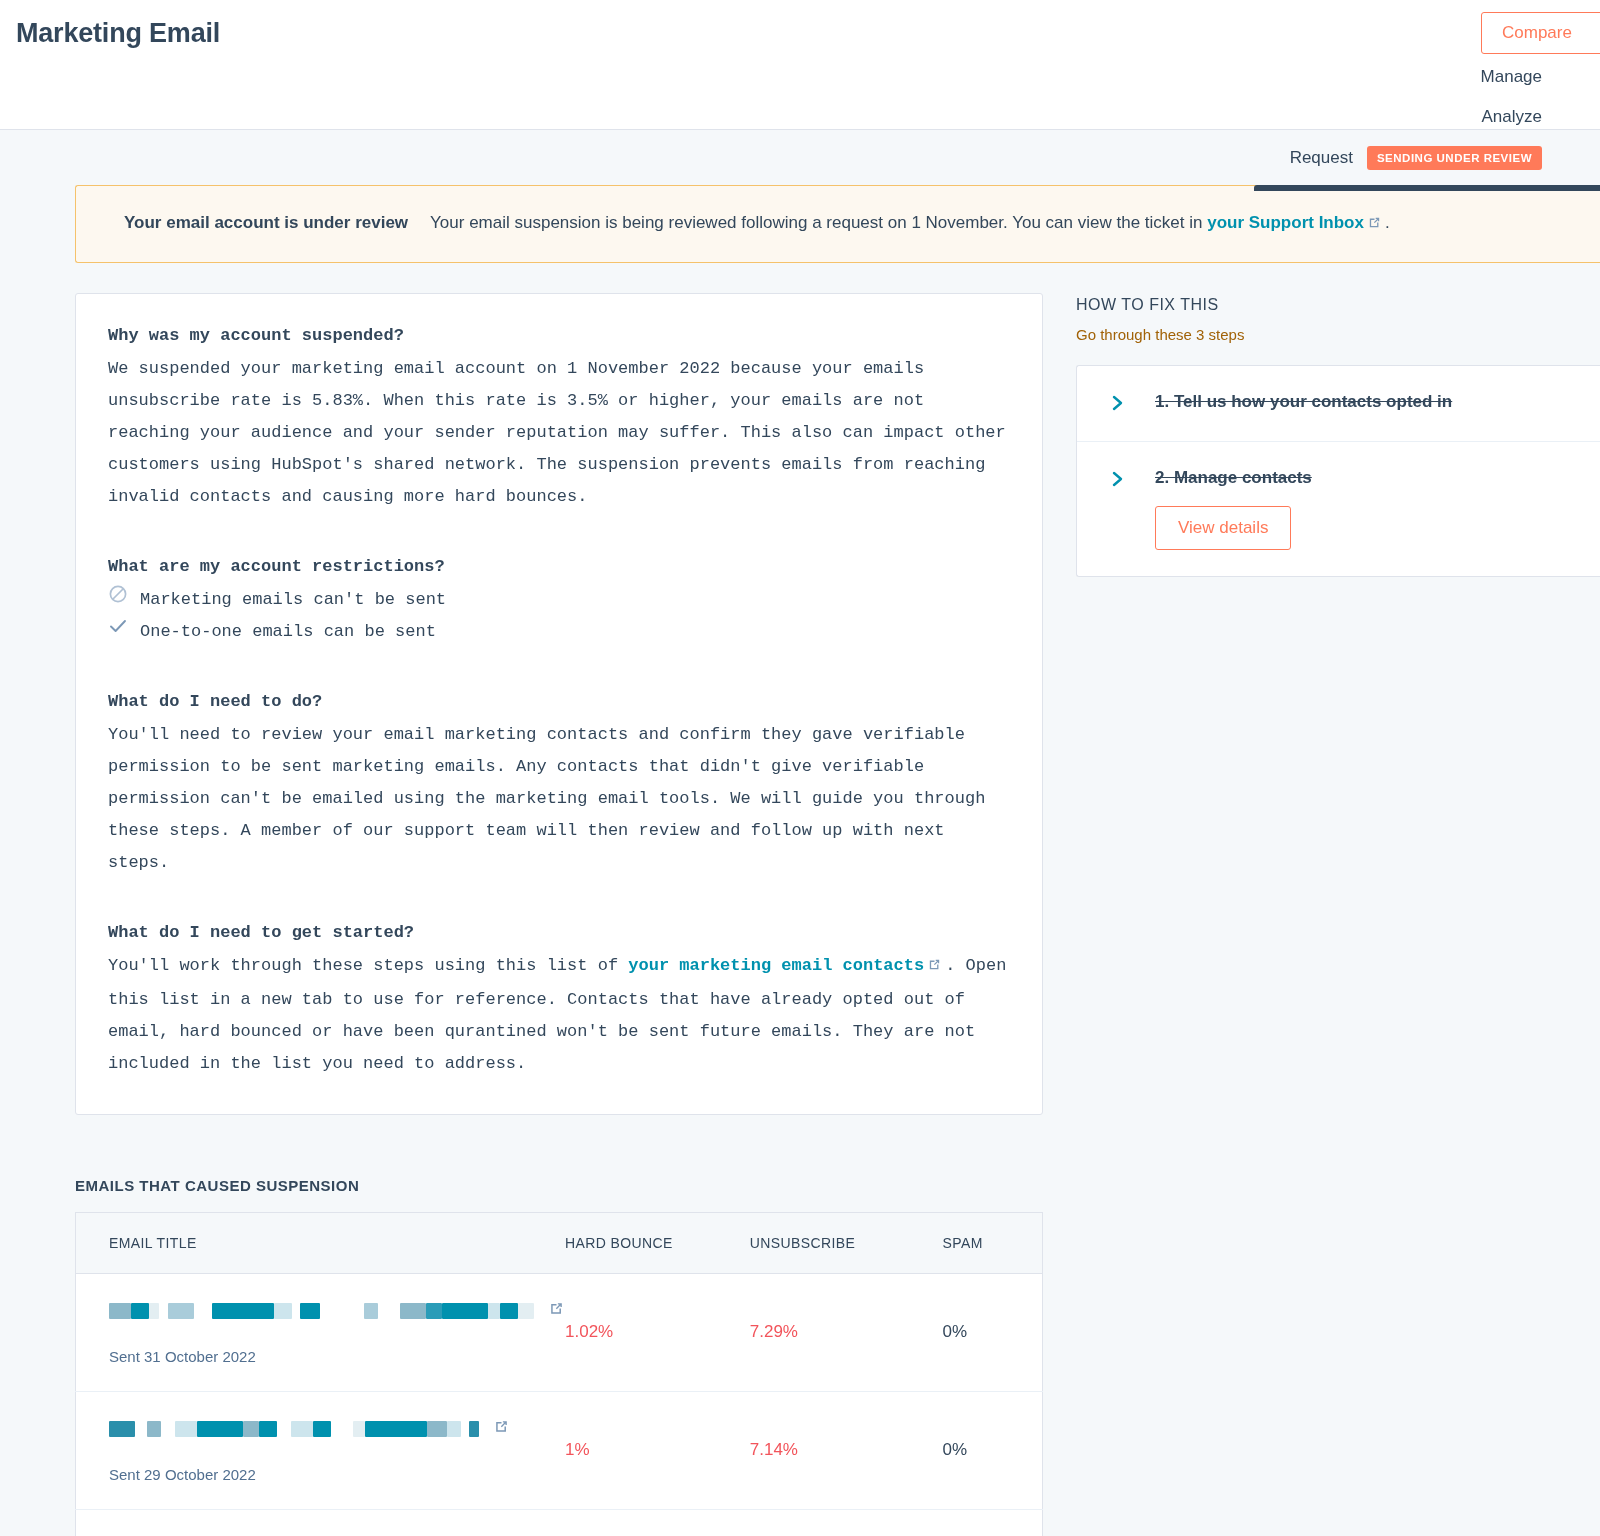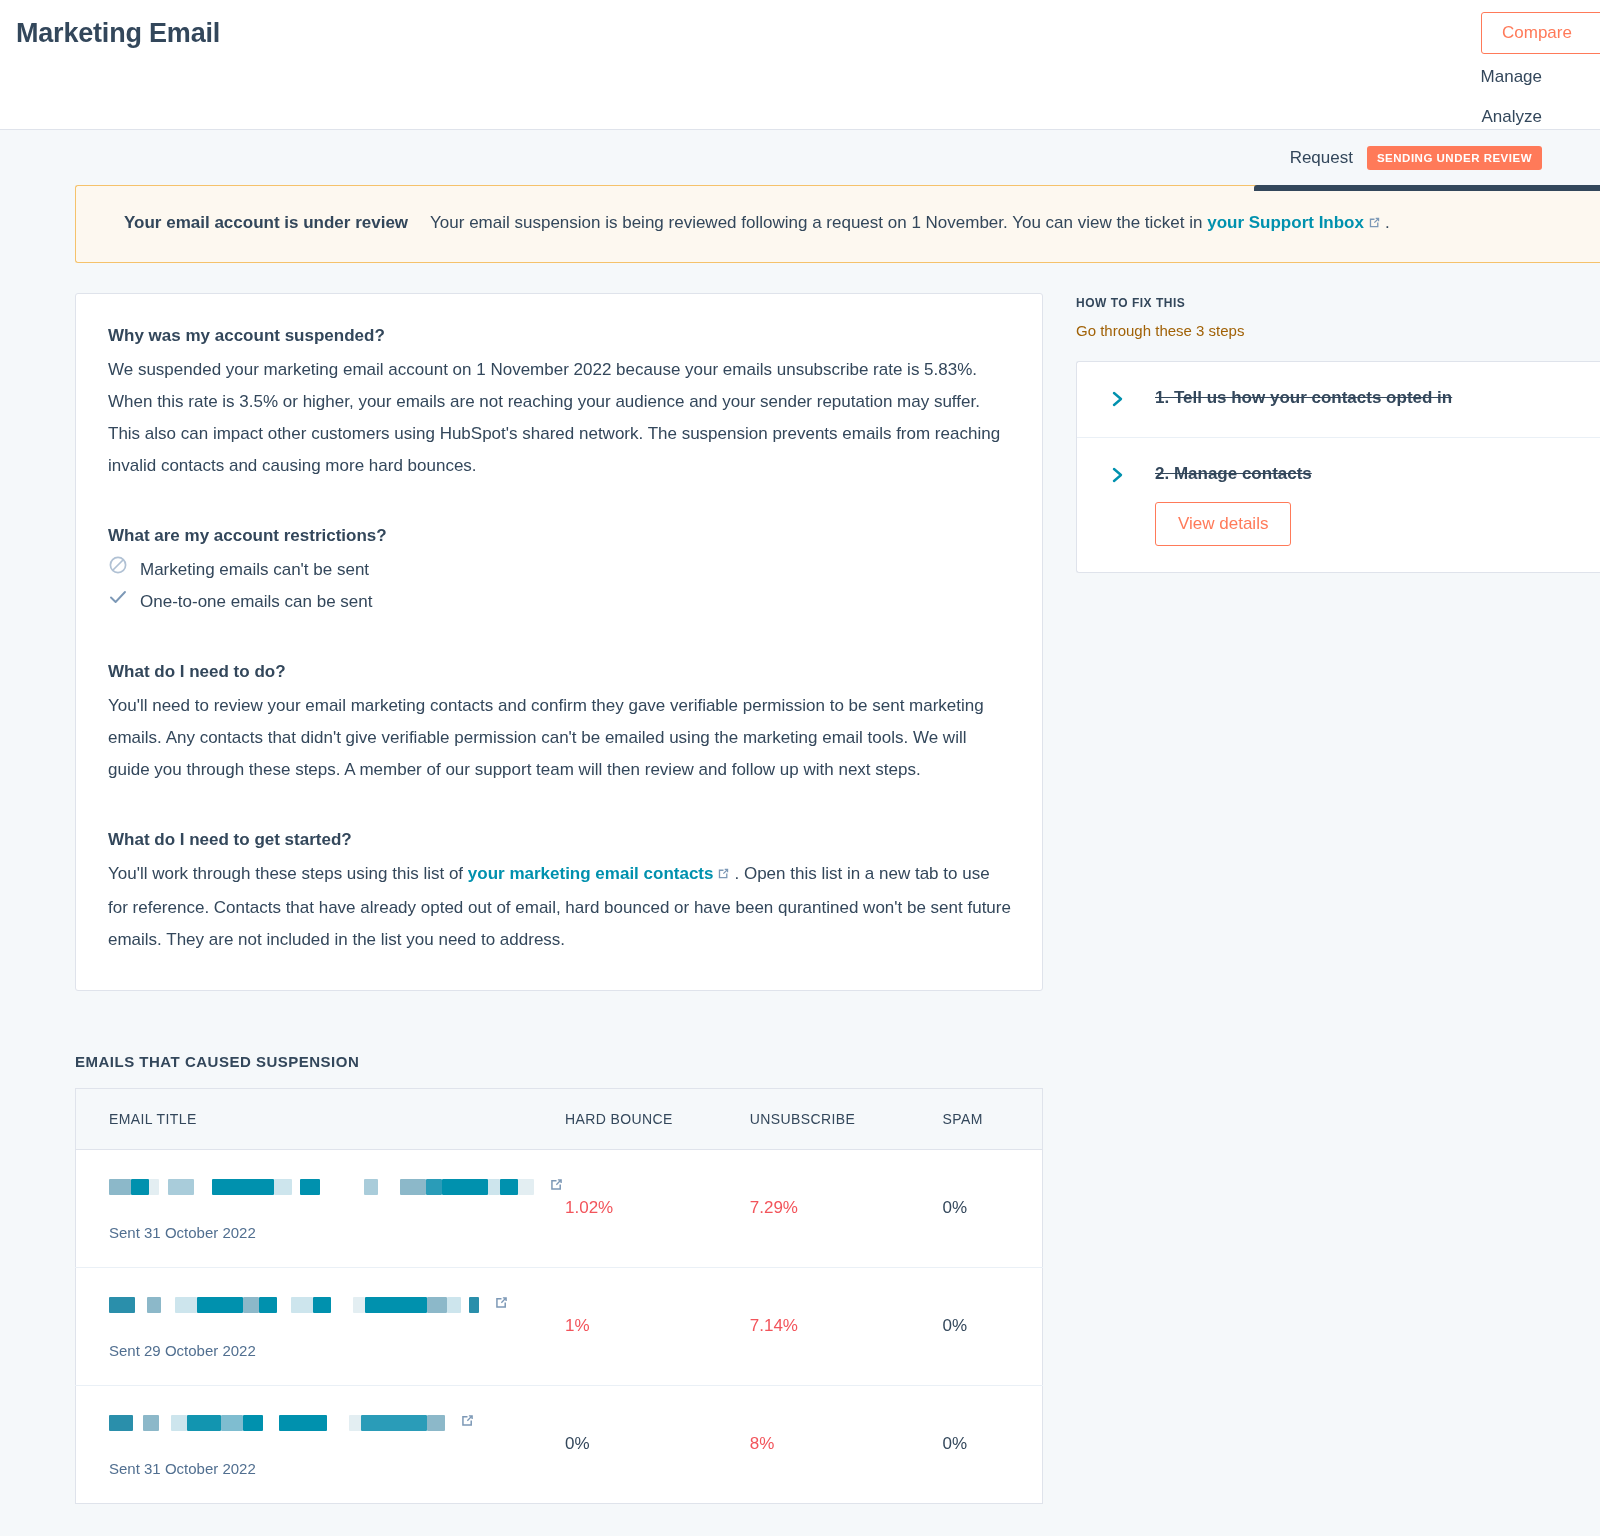--- a/index.html
+++ b/index.html
@@ -107,42 +107,43 @@
     padding:30px 0 0 75px;
     gap:33px;
   }
   .card {
     background:#fff;
     border:1px solid #dfe3eb;
     border-radius:3px;
     width:968px;
     padding:32px 30px 34px 32px;
     flex:0 0 auto;
+    font-family:Liberation Mono, monospace;
   }
   .sec-h {
     font-size:17px;
     font-weight:bold;
     color:#33475b;
     margin:0 0 8px 0;
   }
   .sec-h.sp { margin-top:44px; }
   .para {
     font-size:17px;
     line-height:32px;
     color:#33475b;
     margin:0;
   }
   .restrict { display:flex; align-items:center; gap:12px; font-size:17px; line-height:32px; color:#33475b;}
   .restrict svg { flex:0 0 auto; }
 
   
   .rail { flex:1 1 auto; min-width:0; padding-top:3px; }
   .rail-title {
-    font-size:12px;
-    font-weight:bold;
+    font-size:16px;
+    font-weight:normal;
     letter-spacing:0.5px;
     color:#33475b;
     margin:0 0 12px 0;
   }
   .rail-sub { font-size:15px; color:#a16207; margin:0 0 22px 0; }
   .steps {
     background:#fff;
     border:1px solid #dfe3eb;
     border-right:none;
     border-radius:3px 0 0 3px;

